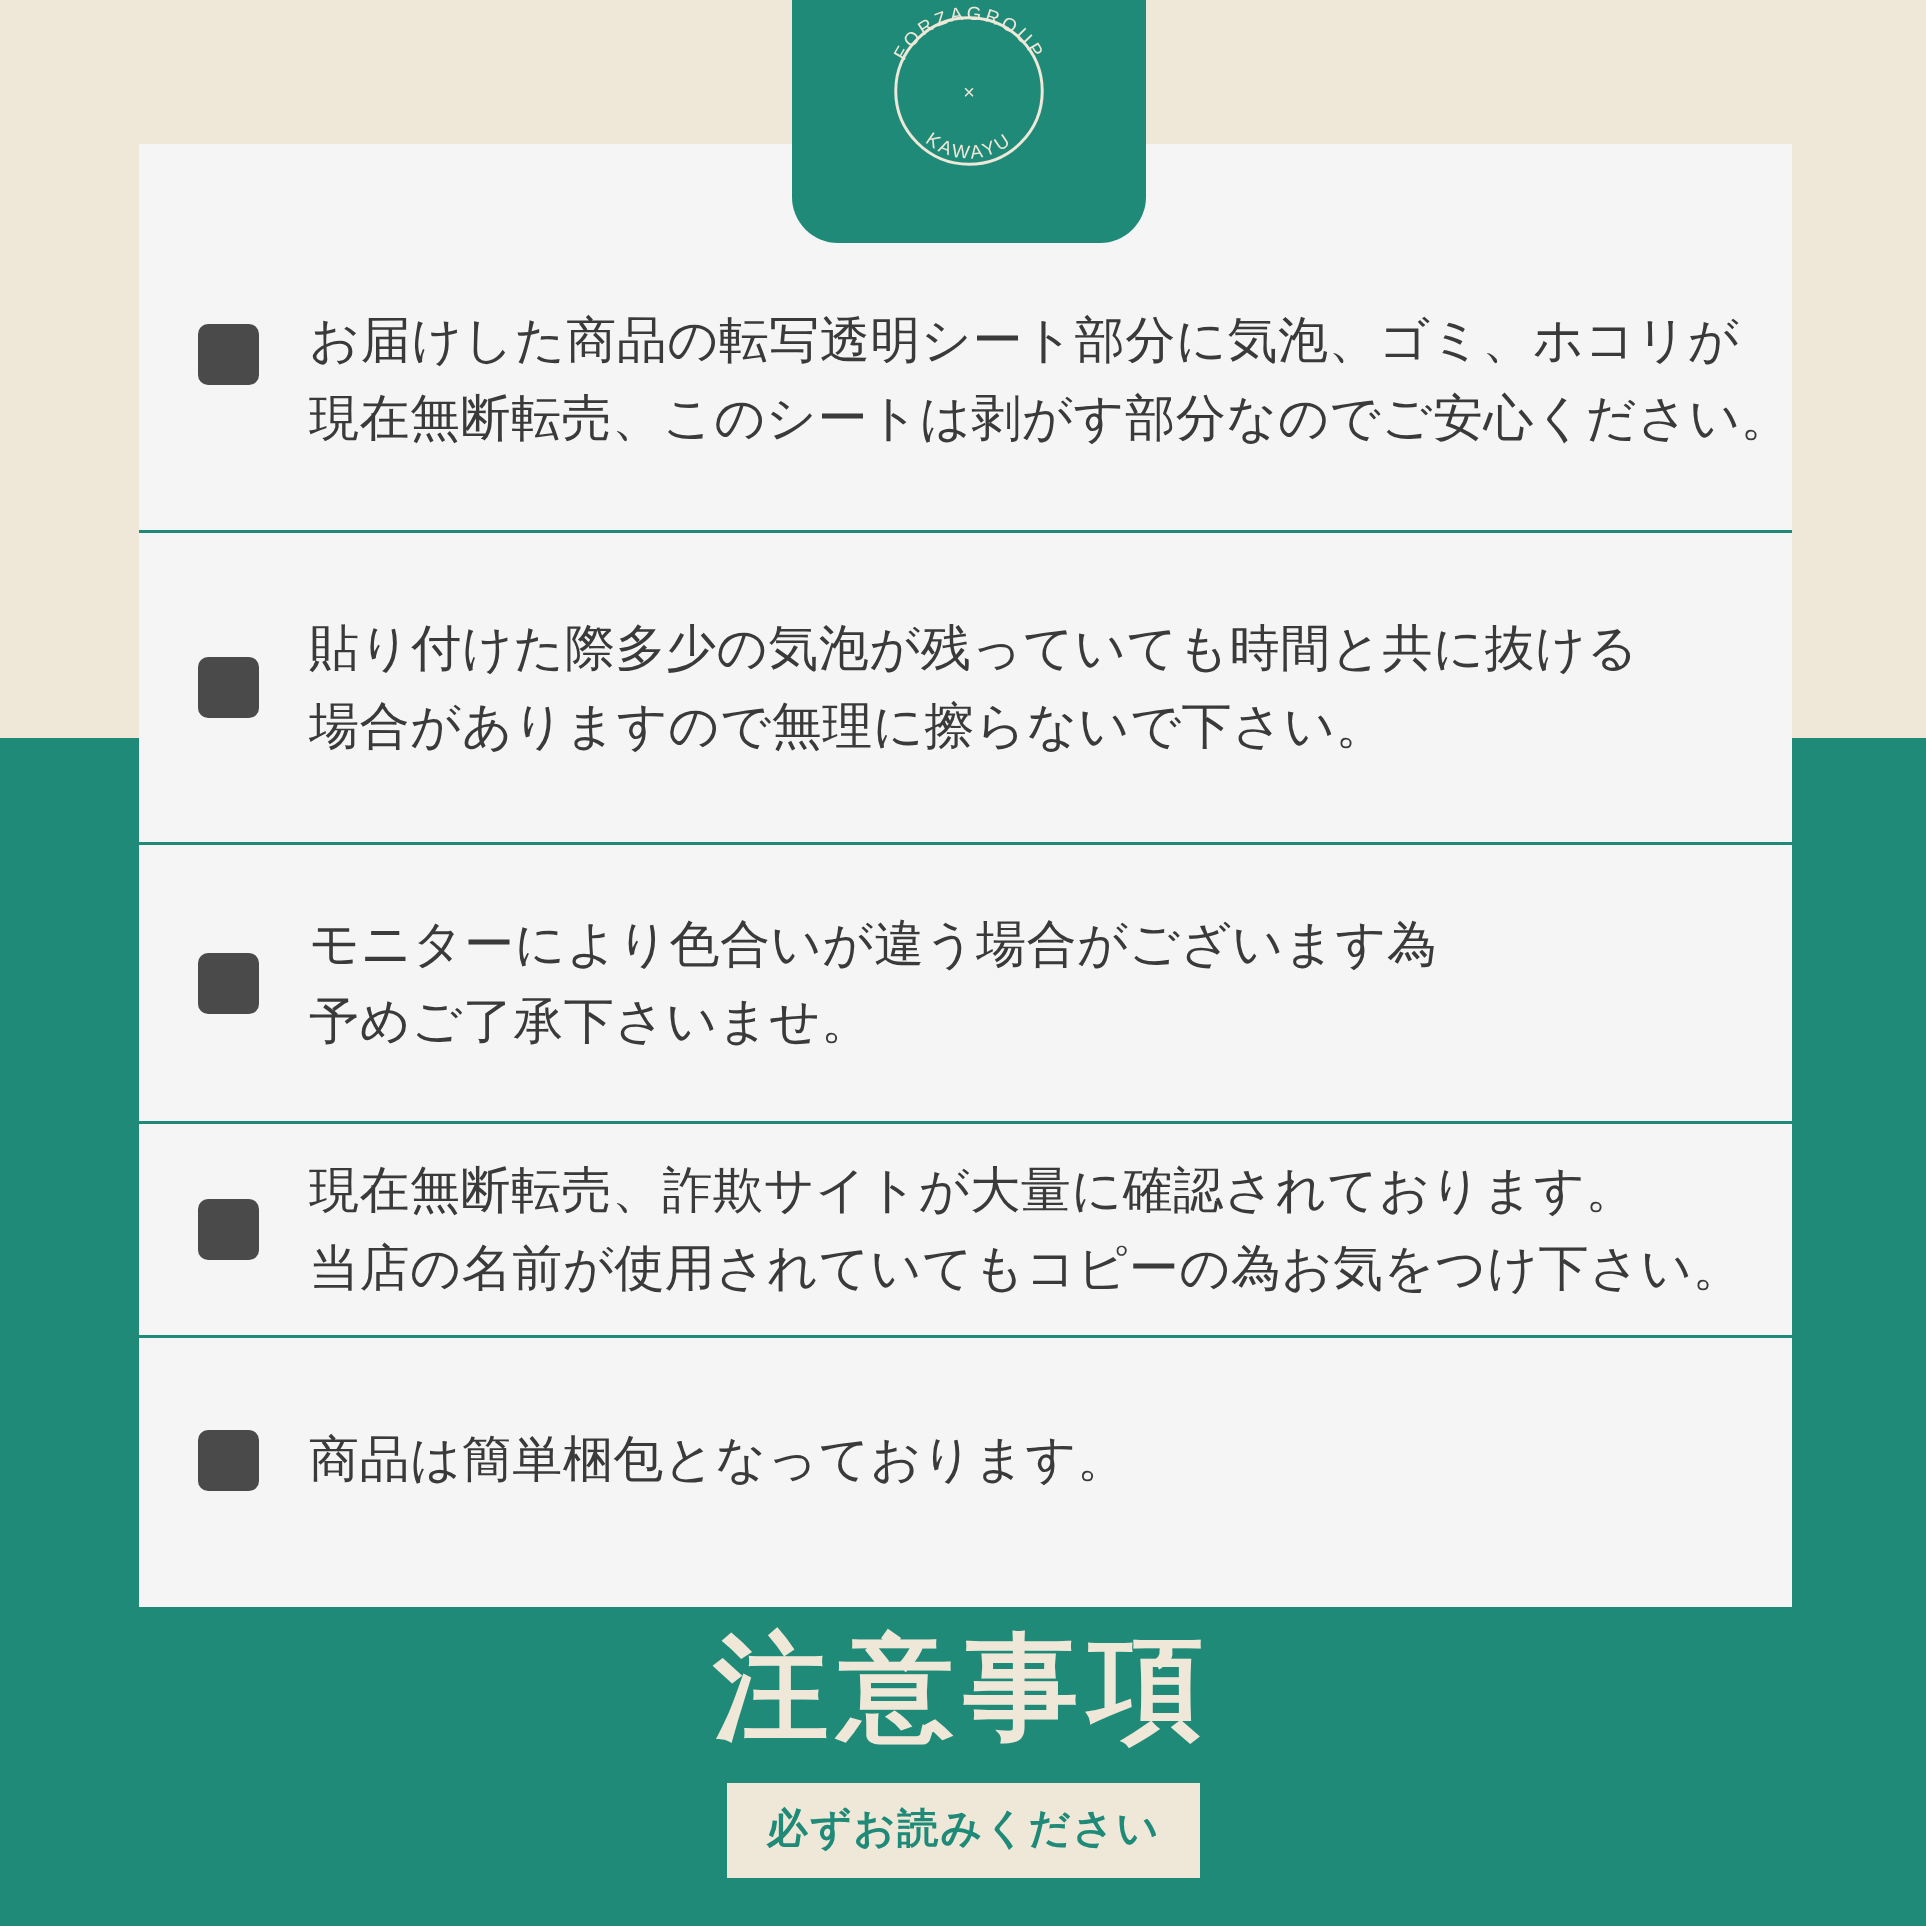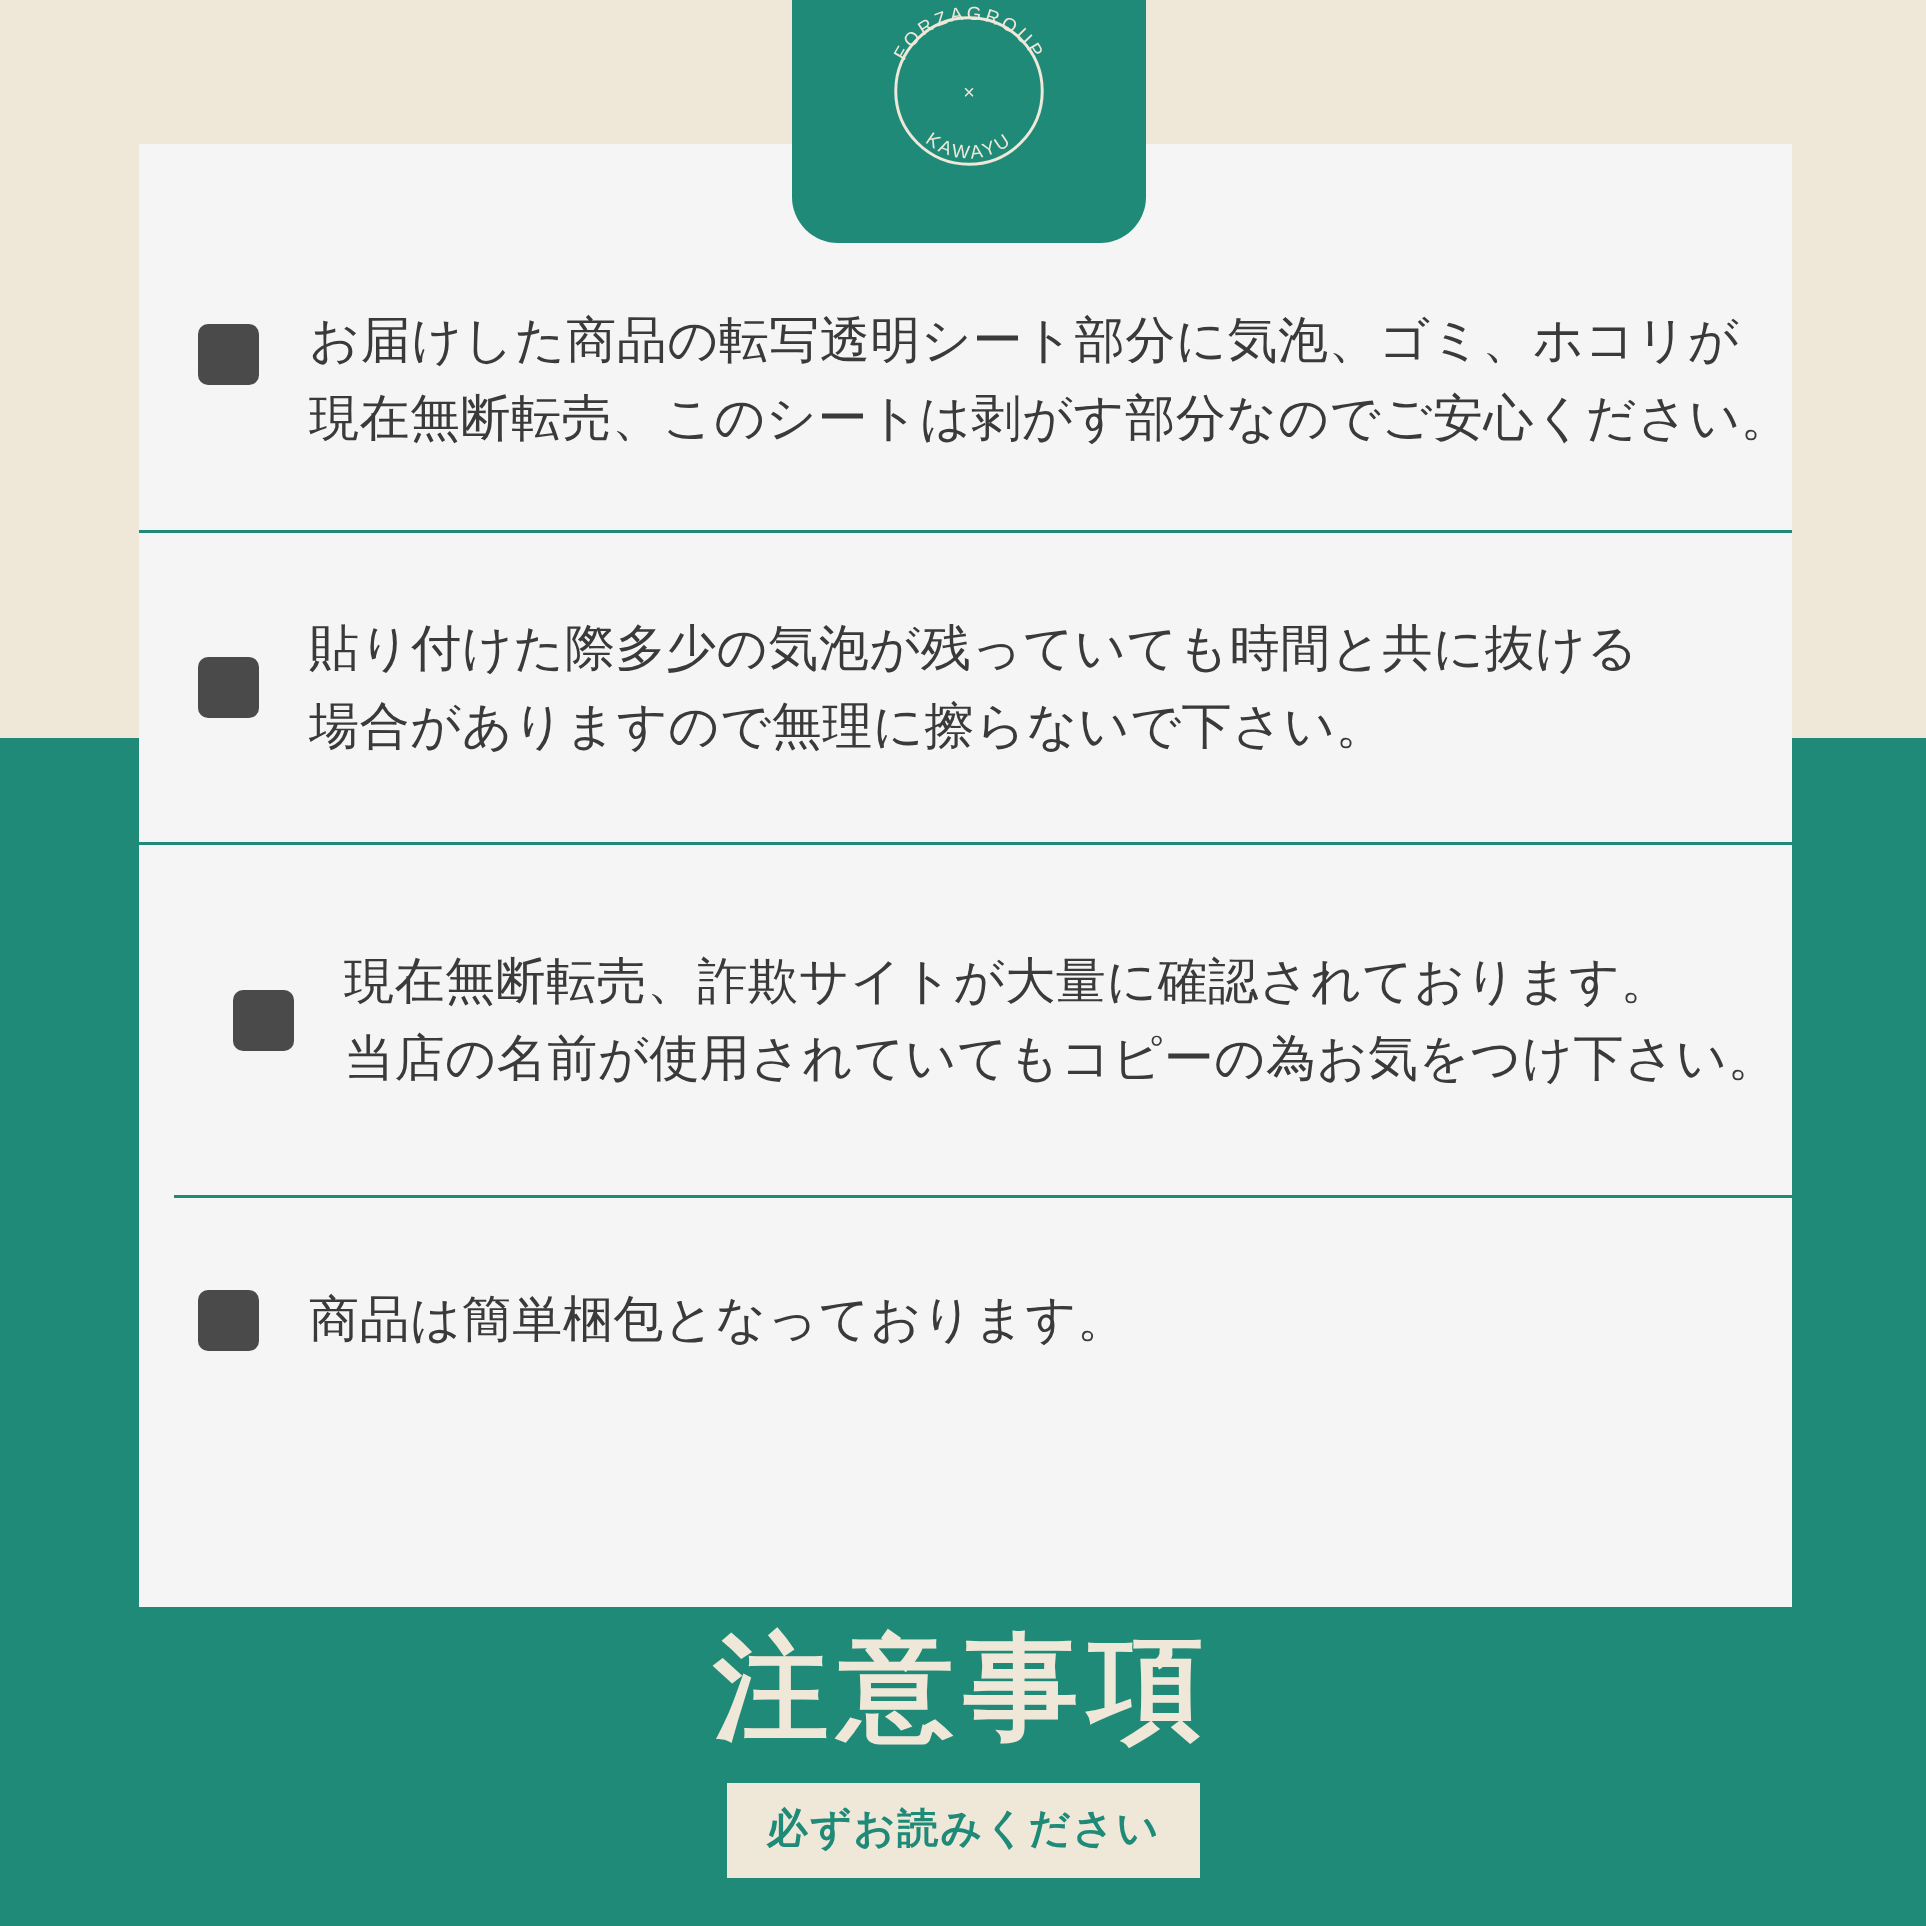--- a/index.html
+++ b/index.html
@@ -70,21 +70,21 @@
     box-sizing: border-box;
     padding-left: 59px;
     padding-right: 40px;
     border-bottom: 3px solid #1f8a77;
   }
   .row:last-child { border-bottom: none; }
 
   .row-h1 { height: 389px; padding-top: 158px; align-items: flex-start; }
   .row-h2 { height: 312px; }
   .row-h3 { height: 279px; }
-  .row-h4 { height: 353px; margin-left: 35px; }
+  .row-h4 { height: 214px; }
   .row-h5 { height: 244px; }
 
   .bullet {
     flex: 0 0 auto;
     width: 61px;
     height: 61px;
     background: #4a4a4a;
     border-radius: 10px;
     margin-right: 50px;
   }
@@ -164,20 +164,27 @@
     </div>
 
     <div class="row row-h2">
       <div class="bullet"></div>
       <div class="row-text">
         <span class="line">貼り付けた際多少の気泡が残っていても時間と共に抜ける</span>
         <span class="line">場合がありますので無理に擦らないで下さい。</span>
       </div>
     </div>
 
+    <div class="row row-h3">
+      <div class="bullet"></div>
+      <div class="row-text">
+        <span class="line">モニターにより色合いが違う場合がございます為</span>
+        <span class="line">予めご了承下さいませ。</span>
+      </div>
+    </div>
 
     <div class="row row-h4">
       <div class="bullet"></div>
       <div class="row-text">
         <span class="line">現在無断転売、詐欺サイトが大量に確認されております。</span>
         <span class="line">当店の名前が使用されていてもコピーの為お気をつけ下さい。</span>
       </div>
     </div>
 
     <div class="row row-h5">

